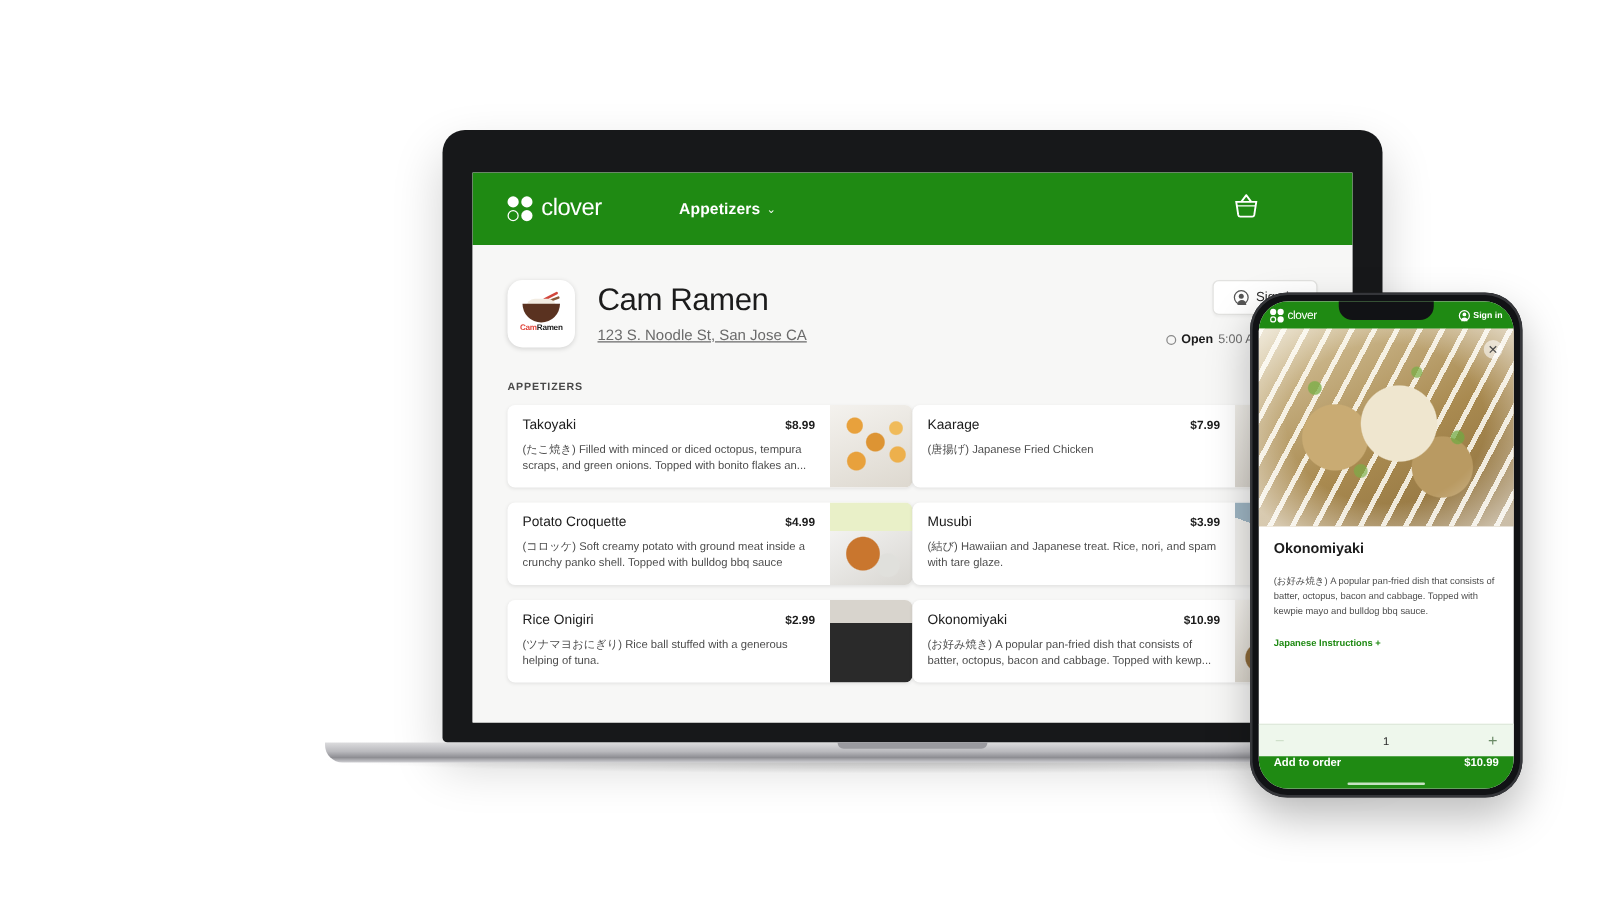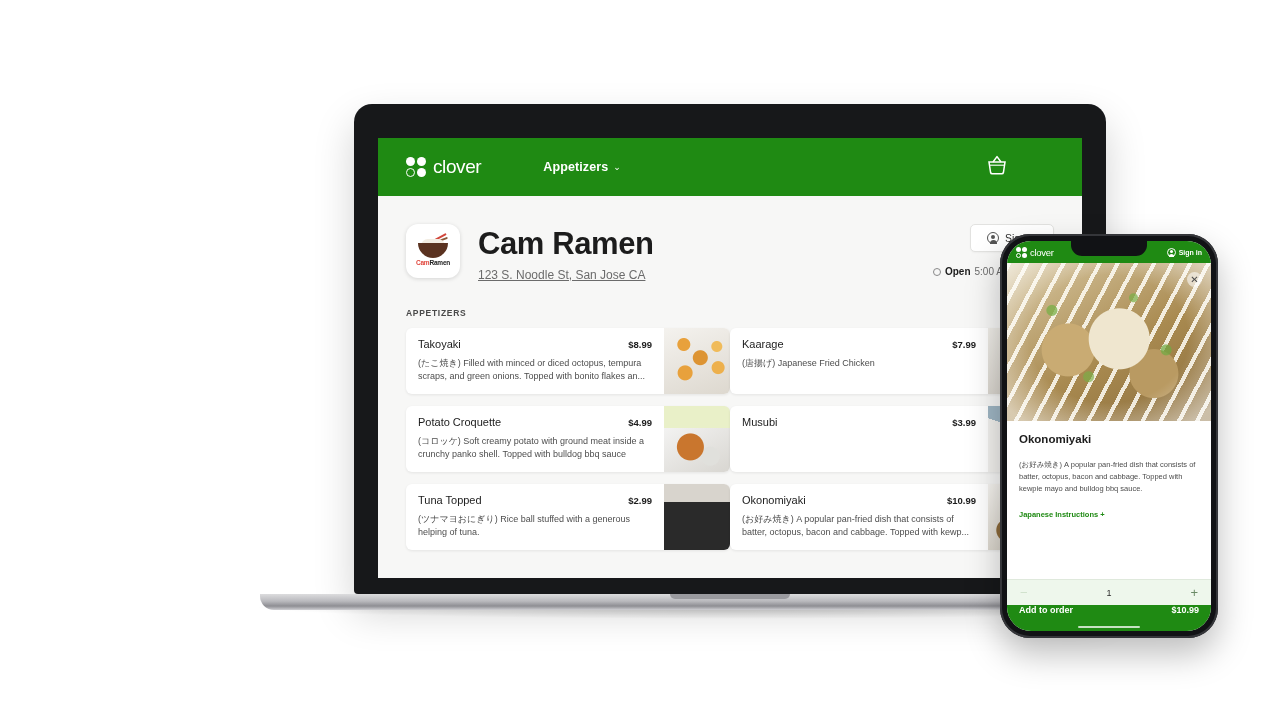--- a/index.html
+++ b/index.html
@@ -81,21 +81,21 @@
     background:#d2473c; transform:rotate(-28deg); border-radius:2px;
   }
   .bowl-stick2 {
     position:absolute; top:3px; right:2px; width:13px; height:2px;
     background:#8a5a3a; transform:rotate(-20deg); border-radius:2px;
   }
   .store-logo-text { font-size:6.5px; font-weight:bold; letter-spacing:-.2px; }
   .store-logo-text .cam { color:#e0463c; }
   .store-logo-text .ramen { color:#222; }
   .store-meta { margin-left:18px; padding-top:2px; }
-  .store-name { font-size:31px; font-weight:bold; color:#1c1c1c; letter-spacing:-.4px; }
+  .store-name { font-size:25px; font-weight:normal; color:#1c1c1c; letter-spacing:-.4px; }
   .store-addr { font-size:12px; color:#6b6b6b; margin-top:6px;text-decoration:underline; }
 
   .store-right { position:absolute; right:28px; top:0; text-align:right; }
   .signin-btn {
     display:inline-flex; align-items:center; gap:6px;
     background:#fff; border:1px solid #e2e2e0; border-radius:5px;
     padding:7px 16px; font-size:10.5px; color:#2b2b2b; cursor:pointer;
     box-shadow:0 1px 2px rgba(0,0,0,.04);
   }
   .person-ring {
@@ -339,28 +339,29 @@
               </div>
               <div class="mc-img f-croquette"></div>
             </div>
 
             <div class="menu-card">
               <div class="mc-text">
                 <div class="mc-top">
                   <span class="mc-name">Musubi</span>
                   <span class="mc-price">$3.99</span>
                 </div>
+                <div class="mc-desc">(結び) Hawaiian and Japanese treat. Rice, nori, and spam with tare glaze.</div>
               </div>
               <div class="mc-img f-musubi"></div>
             </div>
 
             <div class="menu-card">
               <div class="mc-text">
                 <div class="mc-top">
-                  <span class="mc-name">Tuna Topped</span>
+                  <span class="mc-name">Rice Onigiri</span>
                   <span class="mc-price">$2.99</span>
                 </div>
                 <div class="mc-desc">(ツナマヨおにぎり) Rice ball stuffed with a generous helping of tuna.</div>
               </div>
               <div class="mc-img f-onigiri"></div>
             </div>
 
             <div class="menu-card">
               <div class="mc-text">
                 <div class="mc-top">

